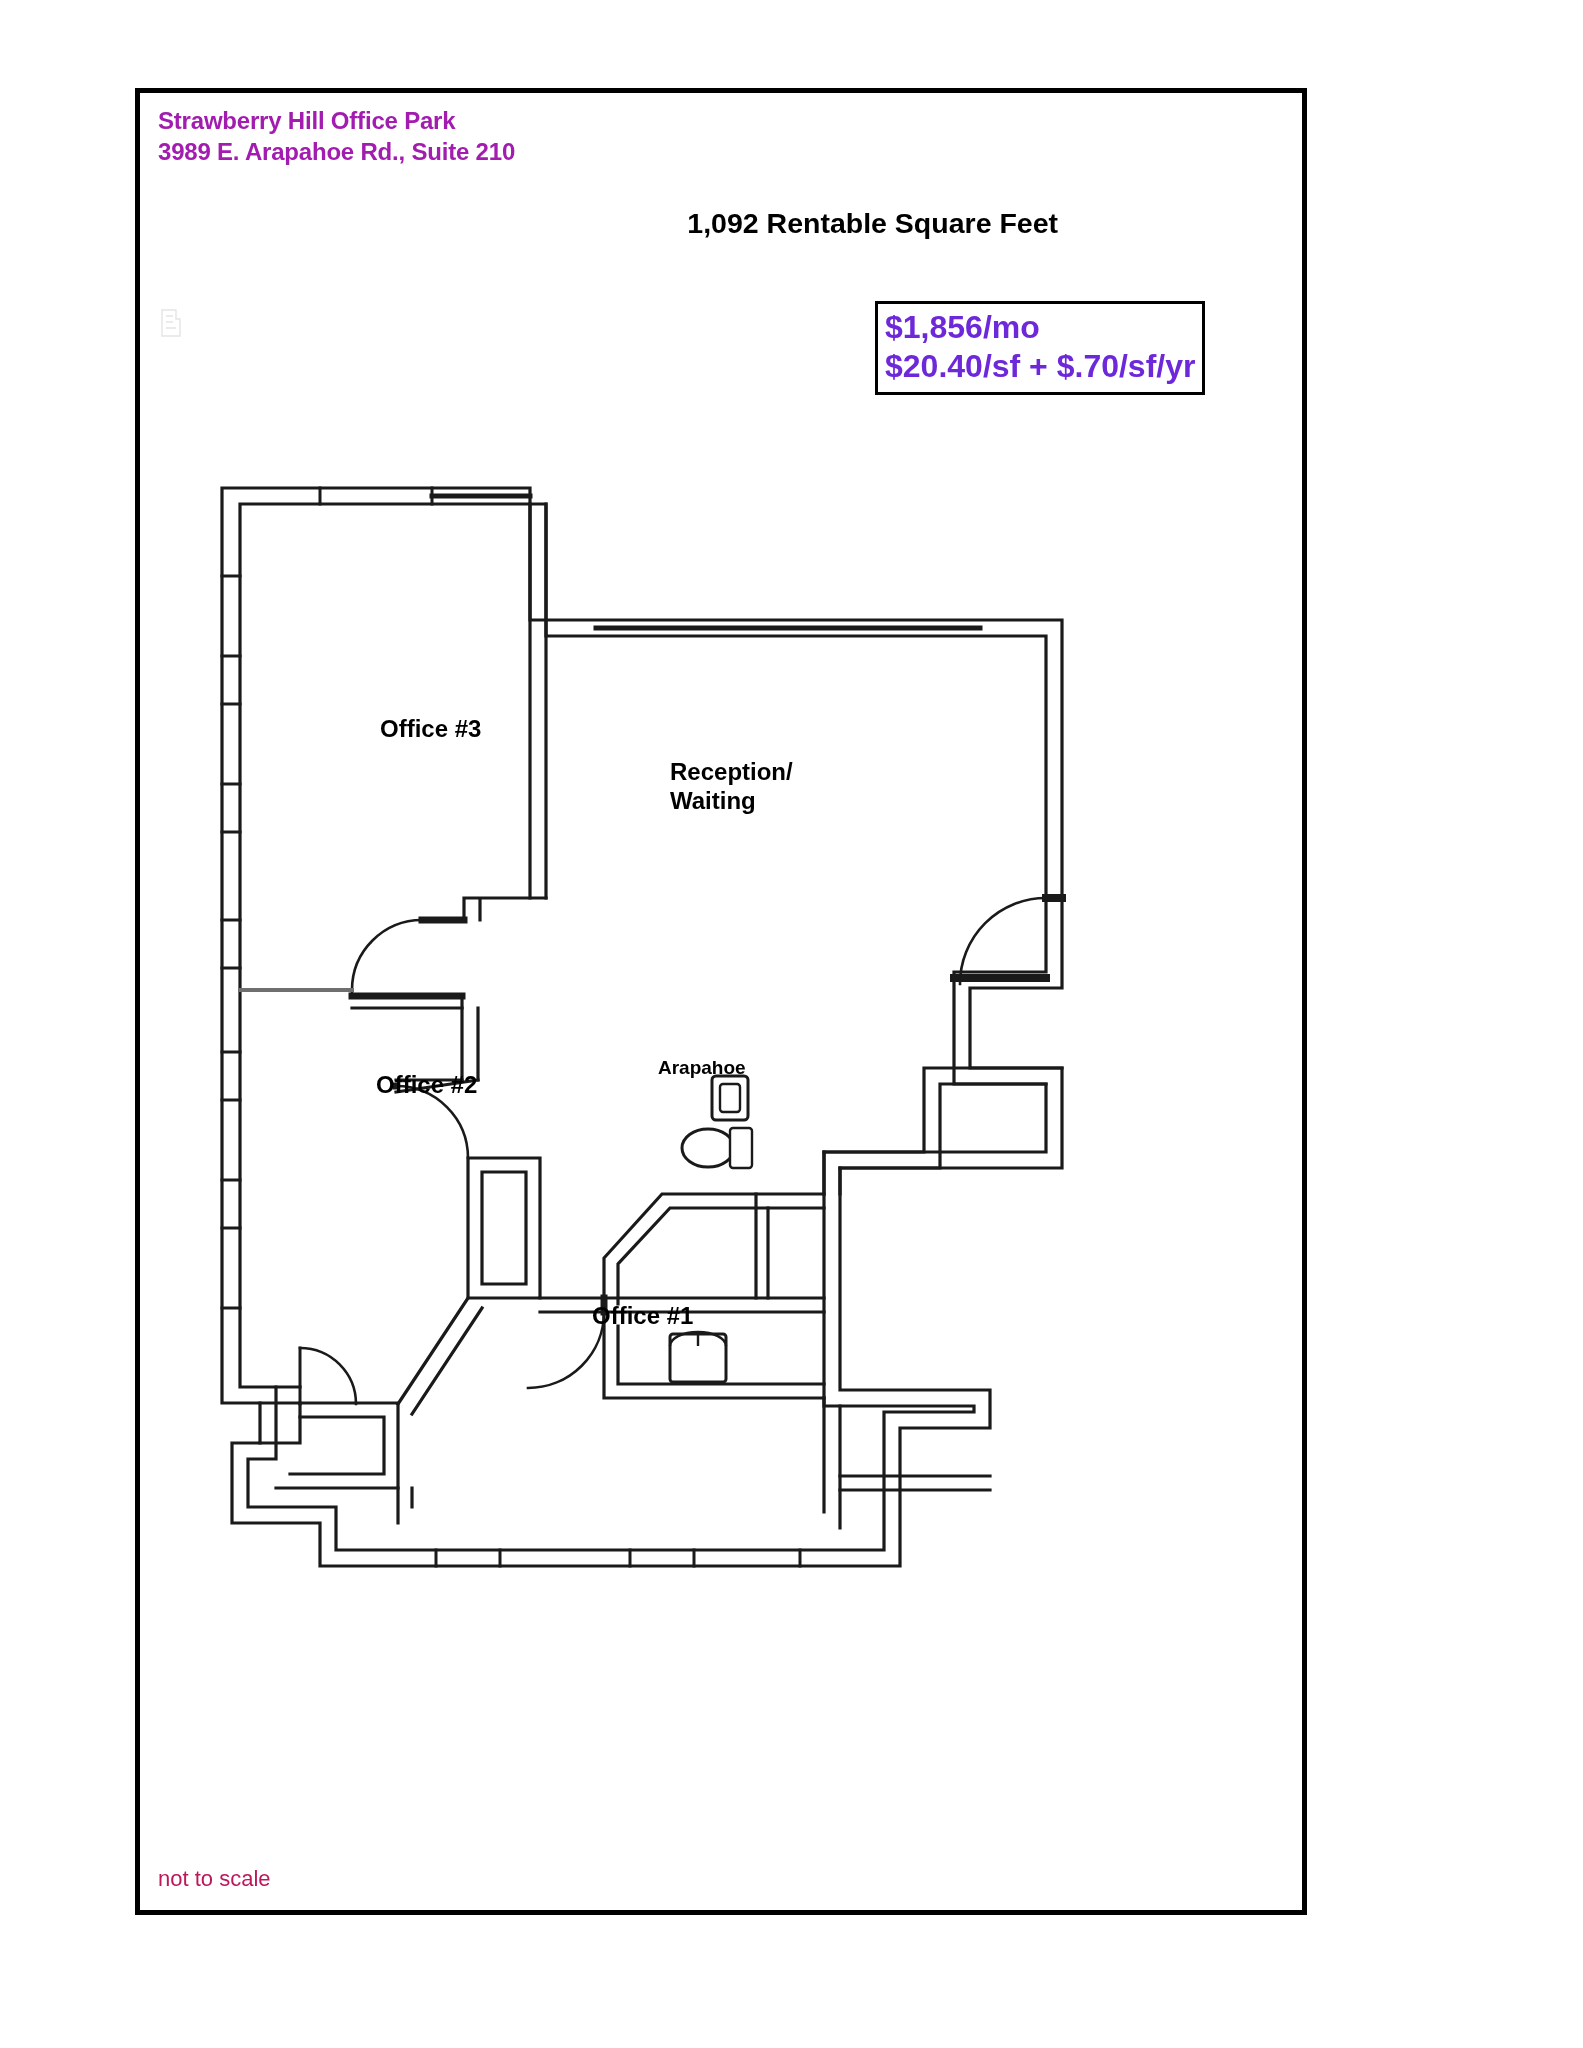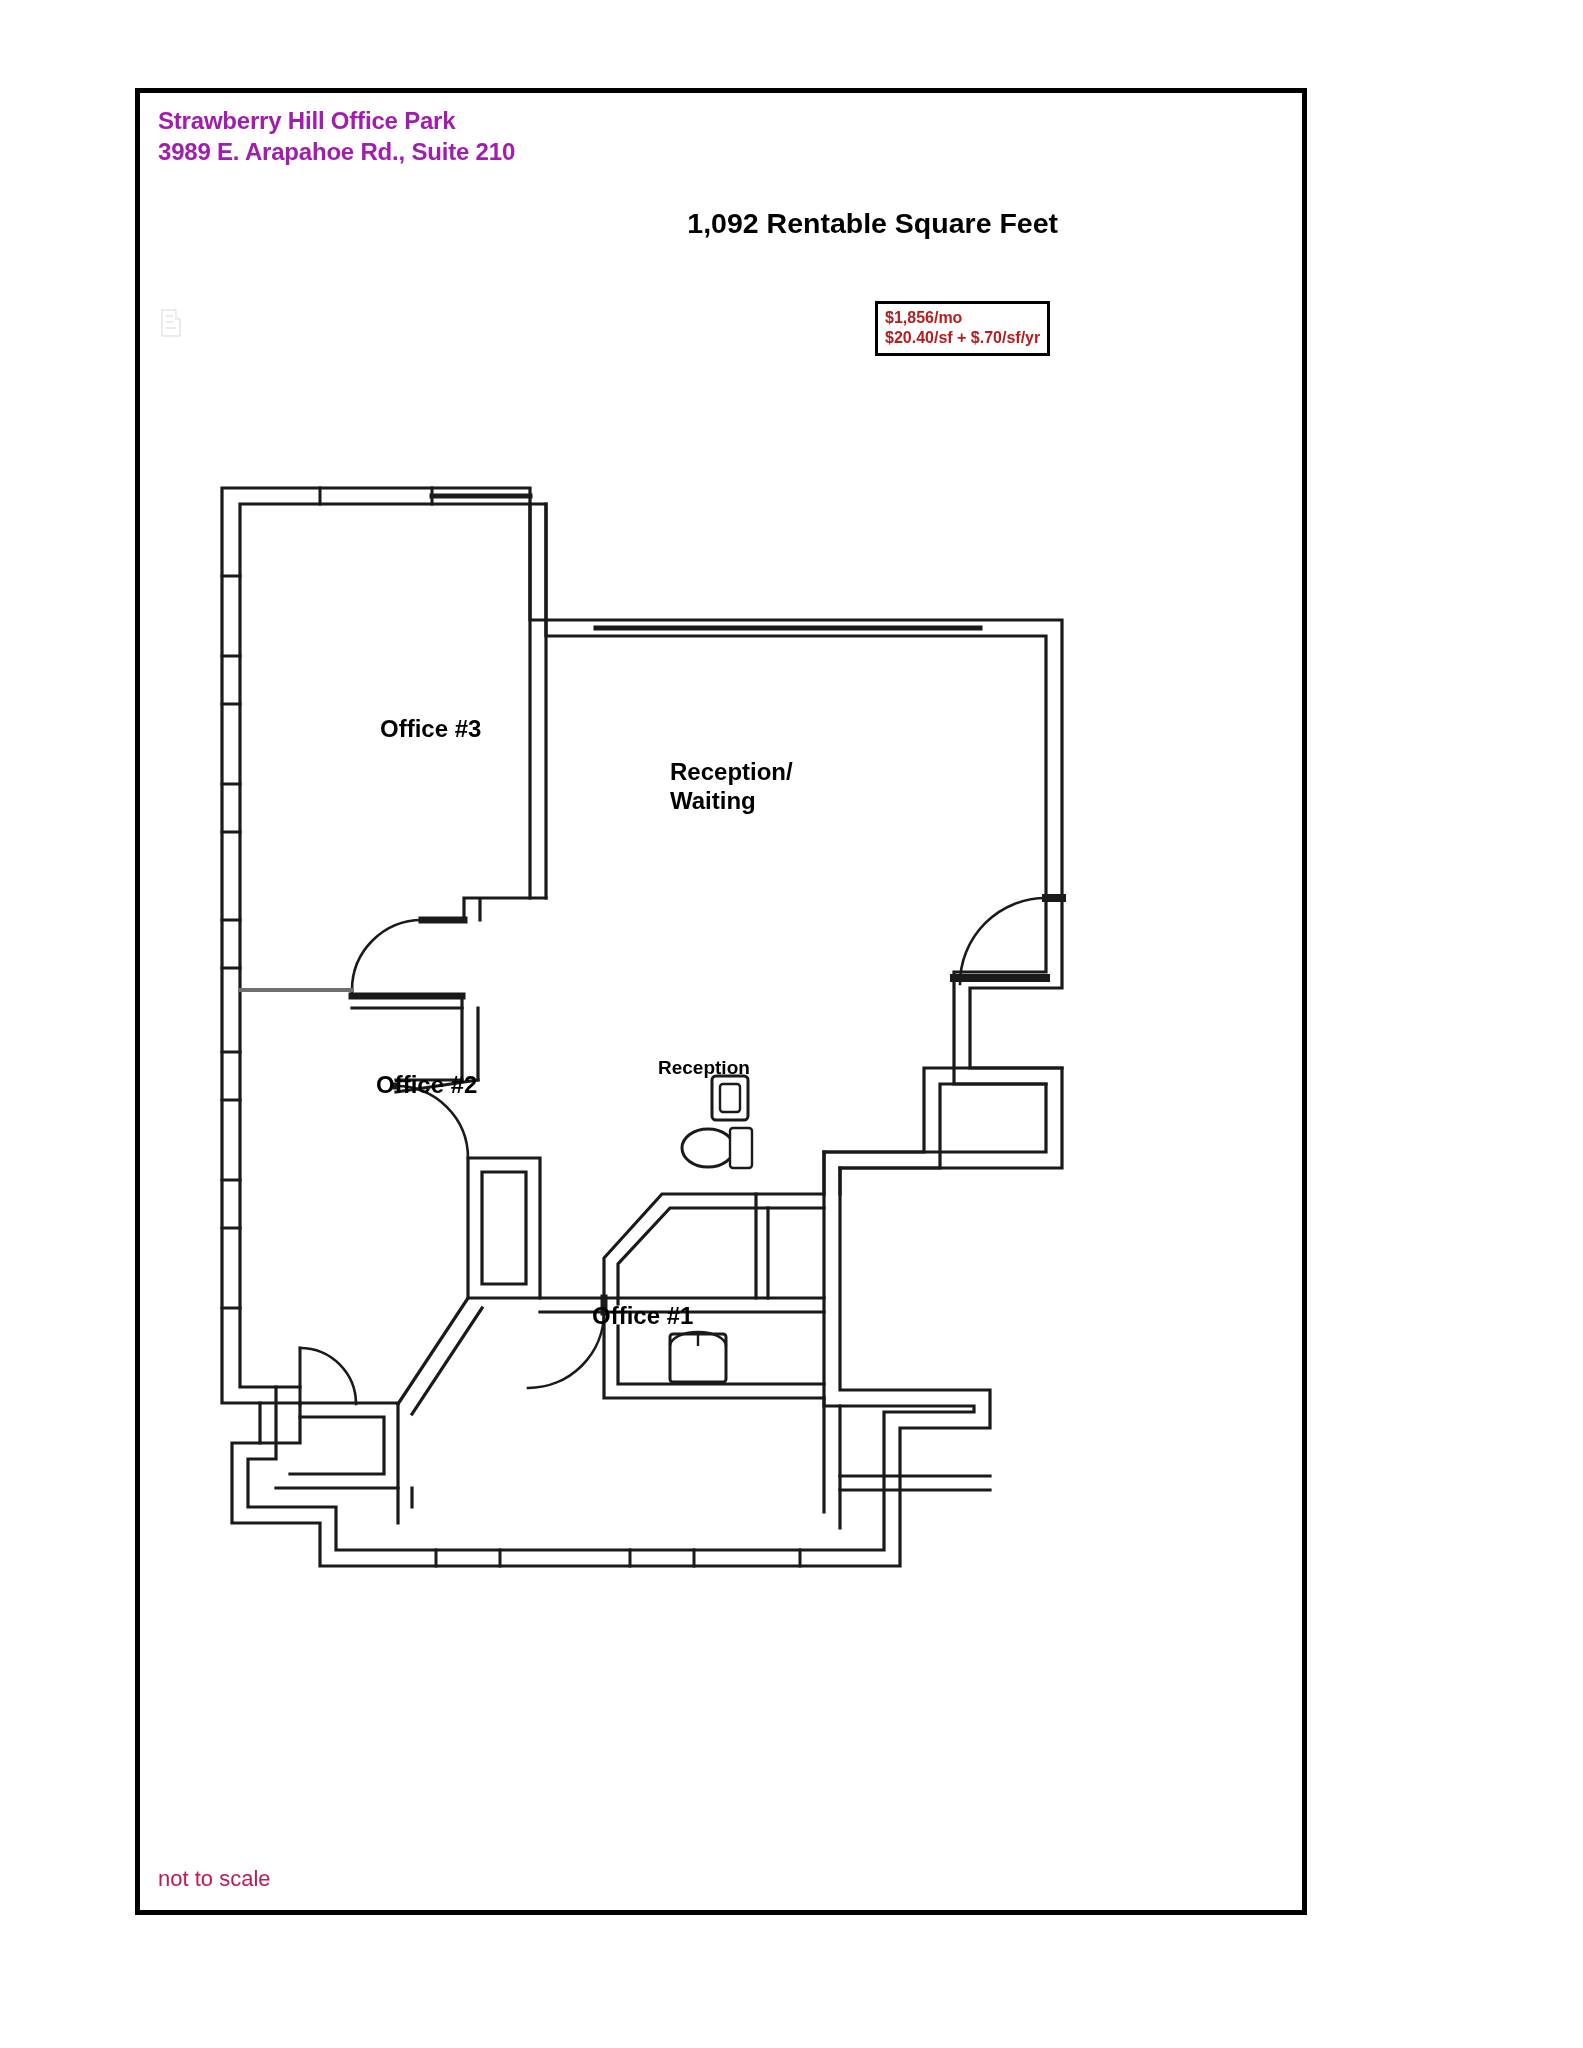--- a/index.html
+++ b/index.html
@@ -65,23 +65,23 @@
   #price-box {
     position: absolute;
     left: 735px;
     top: 208px;
     border: 3px solid #000000;
     padding: 4px 7px 6px 7px;
     background: #ffffff;
     box-sizing: border-box;
   }
   .price-line {
-    font-size: 16px;
+    font-size: 32px;
     font-weight: bold;
-    color: #b91c1c;
+    color: #6d28d9;
     line-height: 1.22;
     white-space: nowrap;
   }
 
   
   #floorplan-wrap {
     position: absolute;
     left: 60px;
     top: 375px;
     width: 900px;
@@ -363,20 +363,20 @@
       </g>
     </svg>
 
     <div class="room-label" id="label-office3">Office #3</div>
 
     <div class="room-label" id="label-reception">Reception/
 Waiting</div>
 
     <div class="room-label" id="label-office2">Office #2</div>
 
-    <div class="room-label" id="label-bathroom">Reception</div>
+    <div class="room-label" id="label-bathroom">Arapahoe</div>
 
     <div class="room-label" id="label-office1">Office #1</div>
   </div>
 
   <div id="footer-note">not to scale</div>
 
 </div>
 
 </body></html>

